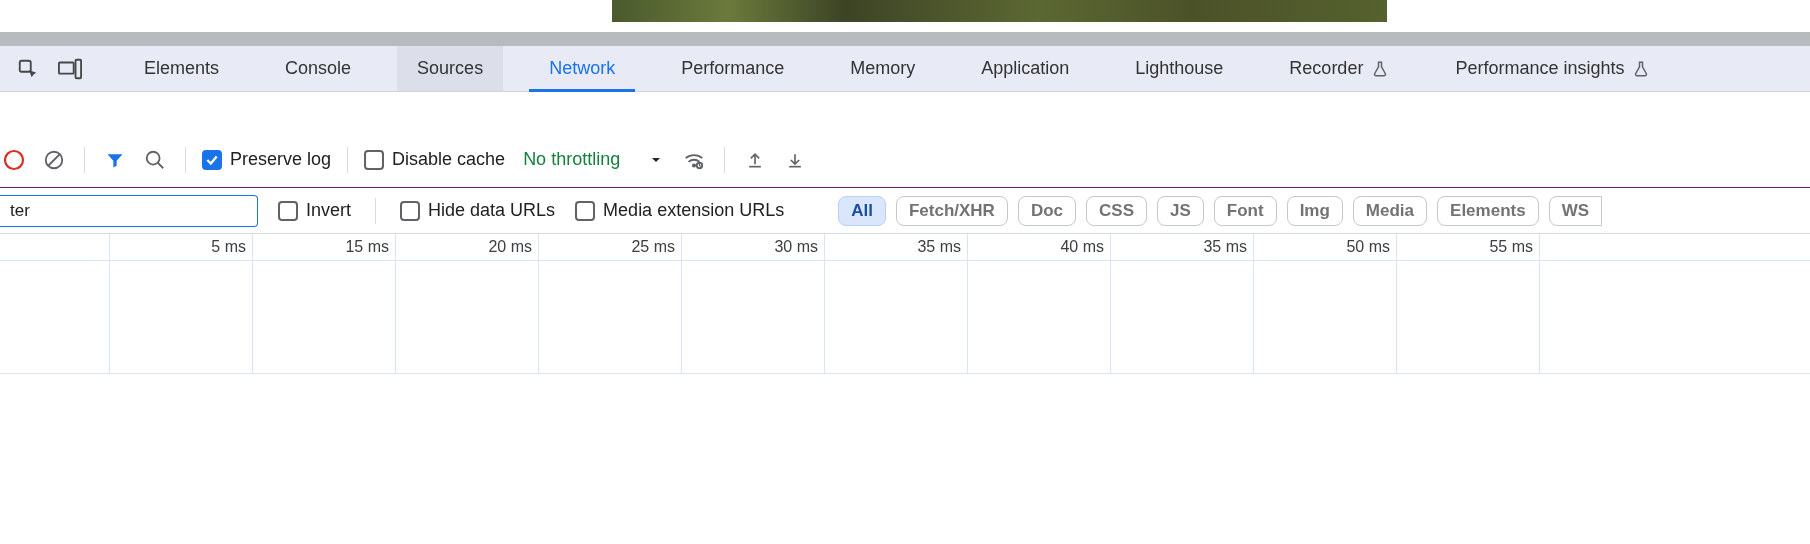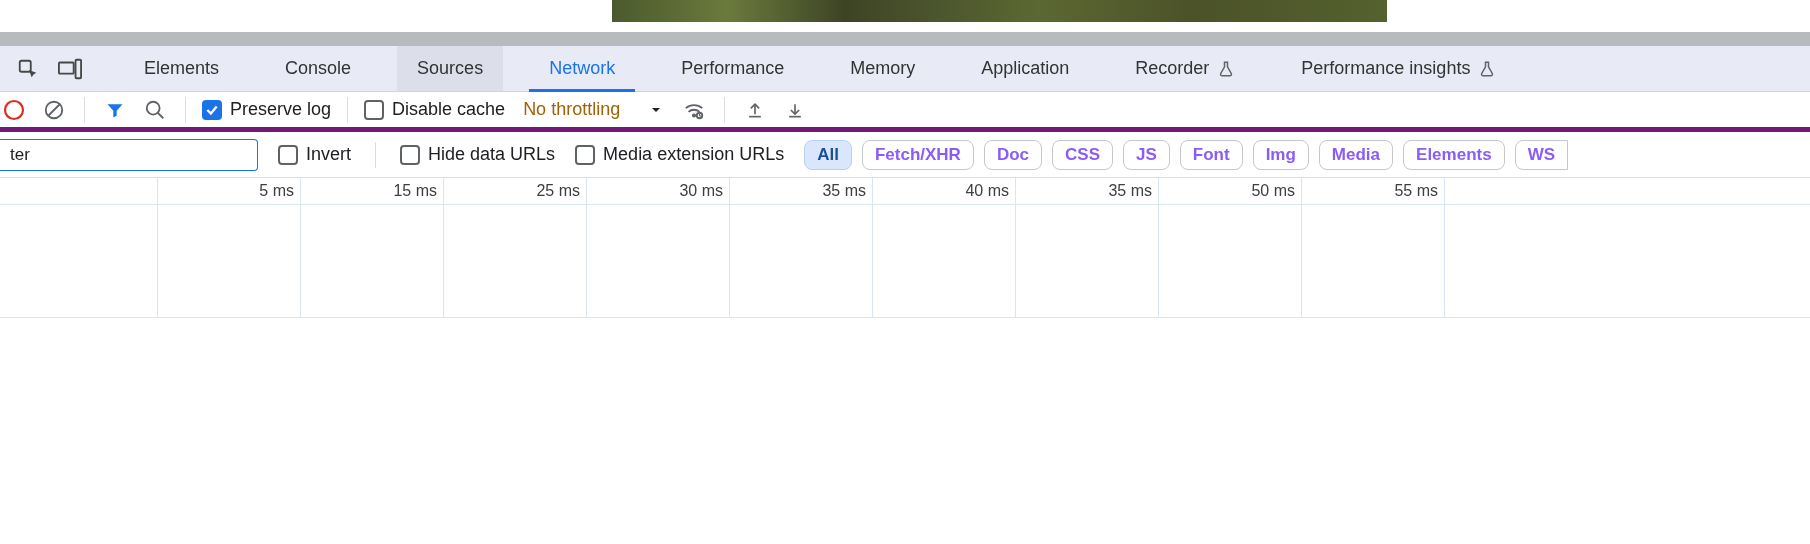--- a/index.html
+++ b/index.html
@@ -7,35 +7,35 @@
   .viewport-area { height: 32px; background: #fff; }
   .content-strip { position: absolute; top: 0; left: 612px; width: 775px; height: 22px; background: linear-gradient(90deg,#4a5a2d,#6b7a3c 15%,#3d4426 30%,#5c6833 55%,#4b5228 75%,#55612e); }
   .sep-gray { height: 14px; background: #b8bbbe; }
   .tabbar { display: flex; align-items: stretch; height: 46px; background: #e8ebf6; border-bottom: 1px solid #cfd3dc; gap: 26px; }
   .tabbar-left { display: flex; align-items: center; gap: 14px; padding: 0 14px; }
   .icon-btn { display: flex; align-items: center; justify-content: center; width: 28px; height: 28px; color: #474747; }
   .tab { display: flex; align-items: center; padding: 0 20px; font-size: 18px; color: #333; cursor: pointer; position: relative; gap: 8px; }
   .tab.highlight { background: #dcdfe9; }
   .tab.active { color: #1a73e8; }
   .tab.active::after { content:""; position:absolute; left:0; right:0; bottom:-1px; height:3px; background:#1a73e8; }
-  .toolbar { display: flex; align-items: center; height: 40px; padding: 0 10px; border-bottom: 5px solid #701a75; gap: 12px; }
+  .toolbar { display: flex; align-items: center; height: 56px; padding: 0 10px; border-bottom: 1px solid #701a75; gap: 12px; margin-top: 40px; }
   .tb-ico { display:flex; align-items:center; justify-content:center; width:28px; height:28px; color:#5f6368; }
   .vsep { width:1px; height:26px; background:#d9dce1; margin:0 4px; }
   .chk { display:flex; align-items:center; gap:8px; font-size:18px; color:#202124; }
   .chk-box { width:20px; height:20px; border:2px solid #5f6368; border-radius:4px; display:flex; align-items:center; justify-content:center; }
   .chk-box.checked { background:#1a73e8; border-color:#1a73e8; }
-  .throttle { display:flex; align-items:center; gap:10px; font-size:18px; color:#a16207; padding:0 6px; }
+  .throttle { display:flex; align-items:center; gap:10px; font-size:18px; color:#15803d; padding:0 6px; }
   .filterbar { display:flex; align-items:center; height:46px; padding:0 0 0 0; border-bottom:1px solid #d9dce1; gap:20px; }
   .filter-input { height:32px; width:258px; border:1.5px solid #1a73e8; border-left:none; border-radius:0 4px 4px 0; padding:0 10px; font-size:17px; color:#202124; outline:none; }
   .filter-input::placeholder { color:#80848a; }
-  .pill { height:30px; padding:0 12px; border:1px solid #c4c7cc; border-radius:8px; font-size:17px; font-weight:600; color:#8b5cf6; display:flex; align-items:center; background:#fff; cursor:pointer; }
+  .pill { height:30px; padding:0 12px; border:1px solid #c4c7cc; border-radius:8px; font-size:17px; font-weight:600; color:#737373; display:flex; align-items:center; background:#fff; cursor:pointer; }
   .pill.active { background:#d9e6fb; border-color:#b9d1f6; color:#1a4fa0; }
-  .pillrow { display:flex; gap:10px; align-items:center; }
+  .pillrow { display:flex; gap:10px; align-items:center;margin-left:34px; }
   .timeline { position:relative; height:140px; border-bottom:1px solid #d9e4f5; }
-  .timeline-grid { position:absolute; inset:0; display:flex;margin-left:48px; }
+  .timeline-grid { position:absolute; inset:0; display:flex; }
   .tick { position:relative; border-right:1px solid #d9e4f5; }
   .tick-label { position:absolute; top:4px; right:6px; font-size:16px; color:#3c4043; white-space:nowrap; }
   .toprule { position:absolute; top:26px; left:0; right:0; height:1px; background:#d9e4f5; }
   svg { display:block; }
 </style>
 </head>
 <body>
 
 <div class="viewport-area">
   <div class="content-strip"></div>
@@ -70,20 +70,23 @@
       <span>Network</span>
     </div>
   <div class="tab">
       <span>Performance</span>
     </div>
   <div class="tab">
       <span>Memory</span>
     </div>
   <div class="tab">
       <span>Application</span>
+    </div>
+  <div class="tab">
+      <span>Lighthouse</span>
     </div>
   <div class="tab">
     <span>Recorder</span>
     <span>
         <svg width="18" height="18" viewBox="0 0 24 24" fill="none" stroke="#5f6368" stroke-width="2">
           <path d="M9 3h6M10 3v6l-5 9a2 2 0 0 0 2 3h10a2 2 0 0 0 2-3l-5-9V3"></path>
         </svg>
       </span>
   </div>
   <div class="tab">
@@ -201,20 +204,23 @@
   <div class="toprule"></div>
   <div class="timeline-grid" id="tlgrid">
       <div class="tick" style="flex: 0 0 110px;"></div>
       <div class="tick" style="flex: 0 0 143px;">
         <div class="tick-label">5 ms</div>
       </div>
       <div class="tick" style="flex: 0 0 143px;">
         <div class="tick-label">15 ms</div>
       </div>
       <div class="tick" style="flex: 0 0 143px;">
+        <div class="tick-label">20 ms</div>
+      </div>
+      <div class="tick" style="flex: 0 0 143px;">
         <div class="tick-label">25 ms</div>
       </div>
       <div class="tick" style="flex: 0 0 143px;">
         <div class="tick-label">30 ms</div>
       </div>
       <div class="tick" style="flex: 0 0 143px;">
         <div class="tick-label">35 ms</div>
       </div>
       <div class="tick" style="flex: 0 0 143px;">
         <div class="tick-label">40 ms</div>

